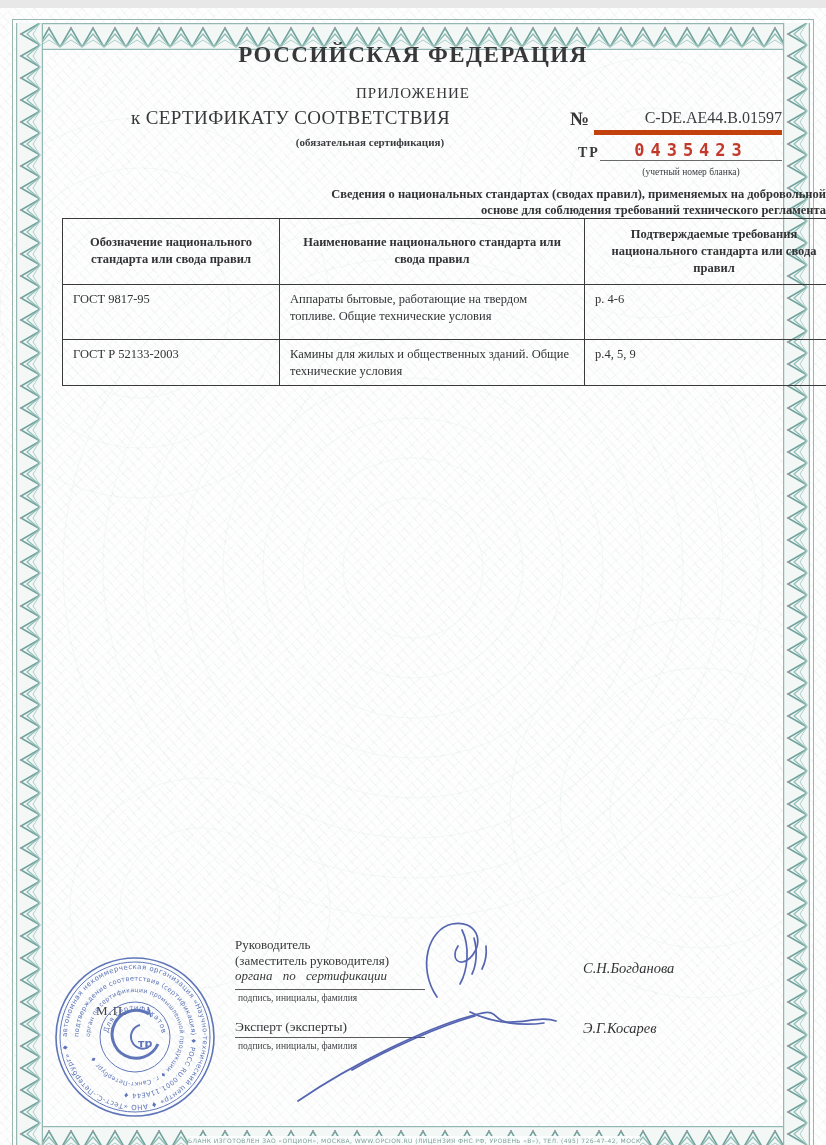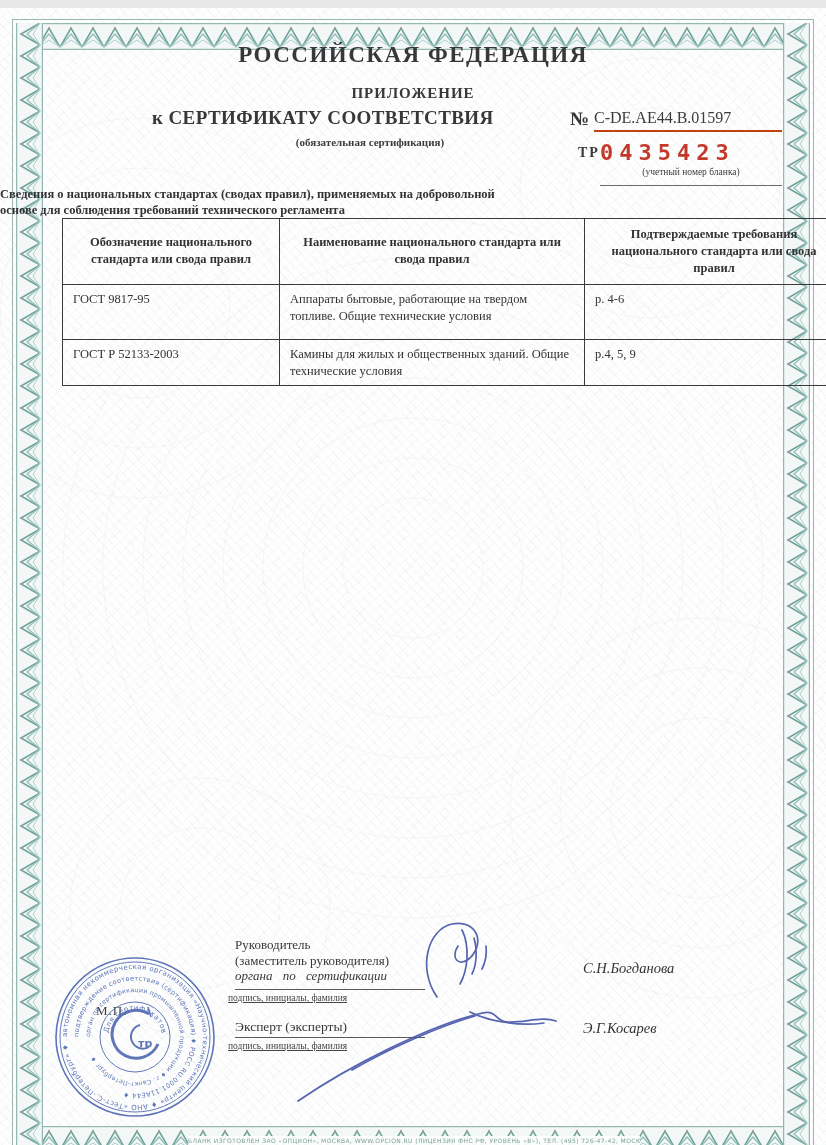--- a/index.html
+++ b/index.html
@@ -15,44 +15,44 @@
       repeating-linear-gradient(47deg, rgba(150,195,188,0.10) 0 1px, transparent 1px 7px),
       repeating-linear-gradient(-43deg, rgba(205,175,185,0.07) 0 1px, transparent 1px 8px);
   }
   .wm-svg{position:absolute;inset:0;pointer-events:none;}
   
   .frame-line{position:absolute;border:1px solid #9ab6b0;pointer-events:none;}
   .band{position:absolute;pointer-events:none;}
   
   .abs{position:absolute;}
   .country-title{top:34px;left:0;width:100%;text-align:center;font-size:23px;font-weight:bold;letter-spacing:1.5px;color:#38383b;}
-  .doc-type{top:77px;left:0;width:100%;text-align:center;font-size:15px;font-weight:bold;letter-spacing:1px;color:#38383b;}
-  .cert-label{top:99px;left:152px;font-size:19px;font-weight:bold;letter-spacing:.4px;color:#38383b;}
+  .doc-type{top:77px;left:0;width:100%;text-align:center;font-size:15px;font-weight:normal;letter-spacing:1px;color:#38383b;}
+  .cert-label{top:99px;left:131px;font-size:19px;font-weight:normal;letter-spacing:.4px;color:#38383b;}
   .num-sign{top:100px;left:570px;font-size:19px;font-weight:bold;color:#38383b;}
-  .cert-number{top:101px;left:594px;width:188px;text-align:left;font-size:16px;color:#3c3c40;border-bottom:2px solid #c2410c;padding-bottom:3px;}
+  .cert-number{top:101px;left:594px;width:188px;text-align:right;font-size:16px;color:#3c3c40;border-bottom:5px solid #c2410c;padding-bottom:3px;}
   .cert-subtitle{top:128px;left:156px;width:428px;text-align:center;font-size:11px;font-weight:bold;color:#3c3c40;}
   .tr-label{top:137px;left:578px;font-size:14px;font-weight:bold;letter-spacing:2px;color:#38383b;}
-  .blank-number{top:132px;left:600px;width:182px;text-align:left;
-     font-family:"DejaVu Sans Mono",monospace;font-size:22px;font-weight:bold;
-     letter-spacing:6px;border-bottom:1px solid #6a6a6a;padding-bottom:20px;}
+  .blank-number{top:132px;left:600px;width:182px;text-align:center;
+     font-family:"DejaVu Sans Mono",monospace;font-size:17px;font-weight:bold;
+     letter-spacing:6px;border-bottom:1px solid #6a6a6a;padding-bottom:0;}
   .blank-caption{top:159px;left:600px;width:182px;text-align:center;font-size:9.5px;color:#3c3c40;}
-  .intro{left:0;width:100%;text-align:left;font-size:12.5px;font-weight:bold;color:#333336;}
+  .intro{left:0;width:100%;text-align:right;font-size:12.5px;font-weight:bold;color:#333336;}
   
   .std-table{position:absolute;top:210px;left:62px;width:718px;border-collapse:collapse;table-layout:fixed;}
   .std-table th,.std-table td{border:1px solid #3a3a3a;font-size:12.5px;line-height:1.35;vertical-align:top;color:#333336;}
   .std-table th{font-weight:bold;text-align:center;padding:7px 10px;height:40px;vertical-align:middle;}
   .std-table td{padding:6px 10px;}
   .col1{width:196px;}.col2{width:284px;}.col3{width:238px;}
   .row1 td{height:42px;}
   .row2 td{height:30px;}
   
   .sig-role{left:235px;width:205px;font-size:13px;line-height:1.2;color:#38383b;}
   .spread{word-spacing:7px;font-style:italic;}
   .sig-line{position:absolute;width:190px;border-bottom:1px solid #5a5a5a;height:0;}
-  .sig-caption{left:228px;font-size:9.5px;color:#45454a;text-decoration:underline;}
+  .sig-caption{left:238px;font-size:9.5px;color:#45454a;}
   .sig-name{left:583px;font-size:14.5px;color:#333336;font-style:italic;}
   .mp{left:96px;top:995px;font-size:13px;letter-spacing:1px;color:#3f3f42;}
   .ink{position:absolute;inset:0;pointer-events:none;}
   .stamp{position:absolute;left:52px;top:946px;opacity:.88;}
   
   .fine-print{
     top:1128px;left:188px;width:452px;height:10px;background:rgba(253,255,254,.92);
     font-family:"DejaVu Sans",sans-serif;font-size:6px;line-height:10px;text-align:center;
     color:#7d9f99;letter-spacing:.4px;white-space:nowrap;overflow:hidden;
   }

